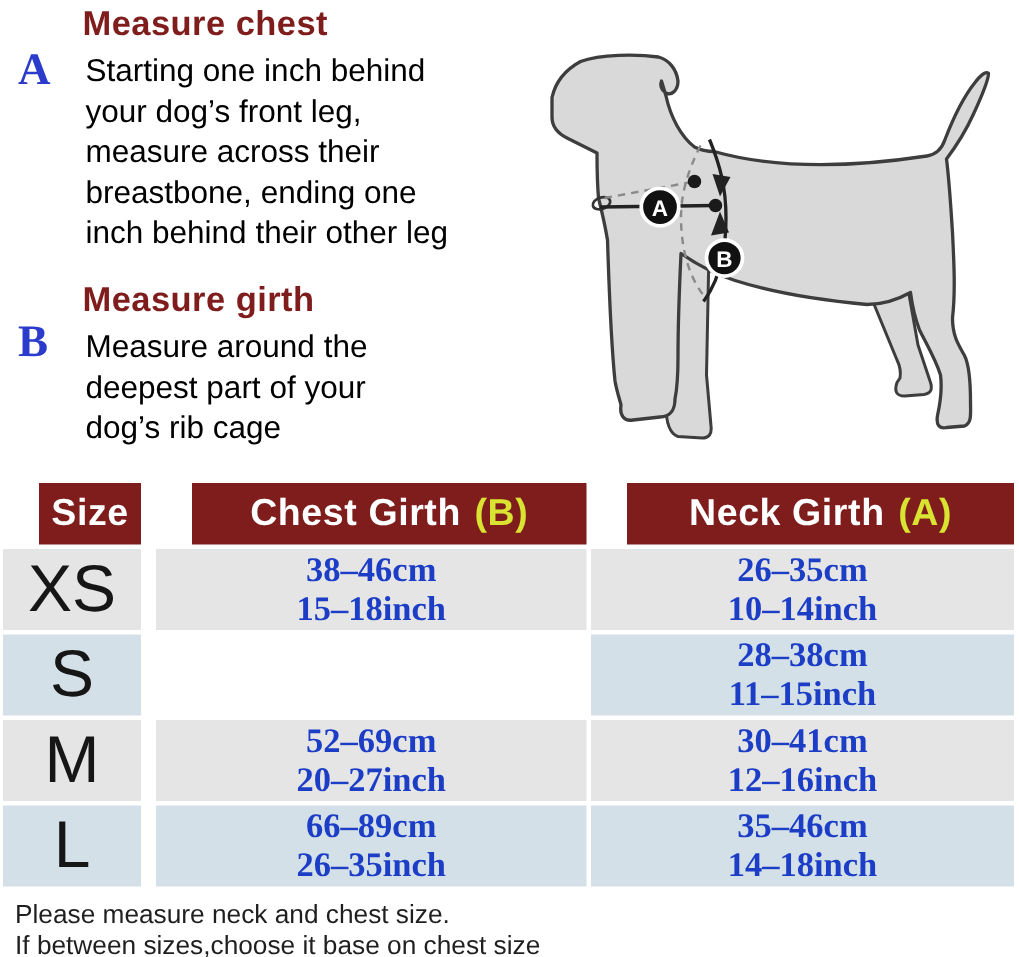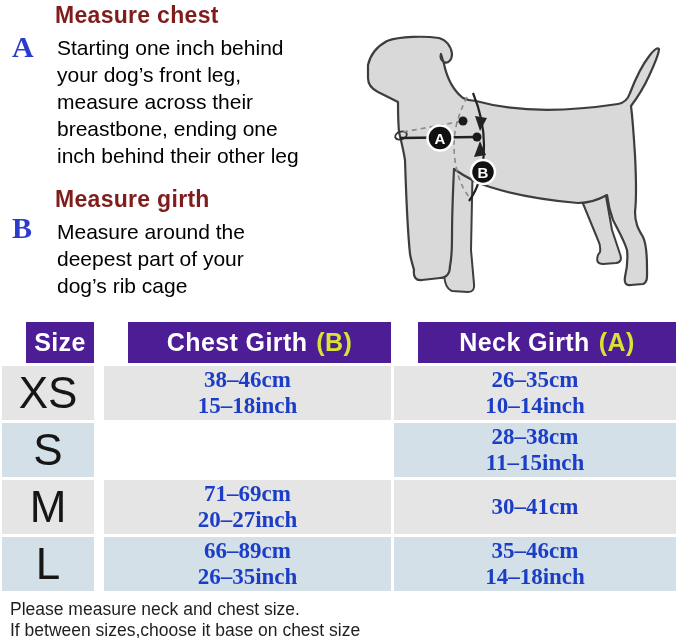--- a/index.html
+++ b/index.html
@@ -29,21 +29,21 @@
   .dog-svg { position:absolute; left:340px; top:0; width:339px; height:320px; }
 
   
   .sizing {
     position:absolute; left:2px; top:322px; width:674px;
     display:grid; grid-template-columns:92px 10px 287px 3px 282px; row-gap:3px;
     background:#ffffff;
   }
   .c1 { grid-column:1; } .c2 { grid-column:3; } .c3 { grid-column:5; }
   .th {
-    height:41px; background:#4c1d95; color:#ffffff; font-weight:bold; font-size:25px;
+    height:41px; background:#7f1d1d; color:#ffffff; font-weight:bold; font-size:25px;
     display:flex; align-items:center; justify-content:center; letter-spacing:0.4px;margin-left:24px;
   }
   .th .accent { color:#d9e332; margin-left:9px; }
   .cell { min-height:54px; display:flex; flex-direction:column; align-items:center; justify-content:center; }
   .light { background:#e5e5e5; }
   .blue  { background:#d4e0e8; }
   .size-letter { font-size:44px; color:#161616; line-height:1; }
   .val {
     font-family:"Liberation Serif", serif; font-weight:bold; font-size:23px;
     line-height:26px; color:#1c3ec6; text-align:left;
@@ -175,25 +175,26 @@
   </div>
   <div class="cell blue c3">
     <div class="val">28–38cm</div>
     <div class="val">11–15inch</div>
   </div>
 
   <div class="cell light c1">
     <span class="size-letter">M</span>
   </div>
   <div class="cell light c2">
-    <div class="val">71–69cm</div>
+    <div class="val">52–69cm</div>
     <div class="val">20–27inch</div>
   </div>
   <div class="cell light c3">
     <div class="val">30–41cm</div>
+    <div class="val">12–16inch</div>
   </div>
 
   <div class="cell blue c1">
     <span class="size-letter">L</span>
   </div>
   <div class="cell blue c2">
     <div class="val">66–89cm</div>
     <div class="val">26–35inch</div>
   </div>
   <div class="cell blue c3">

